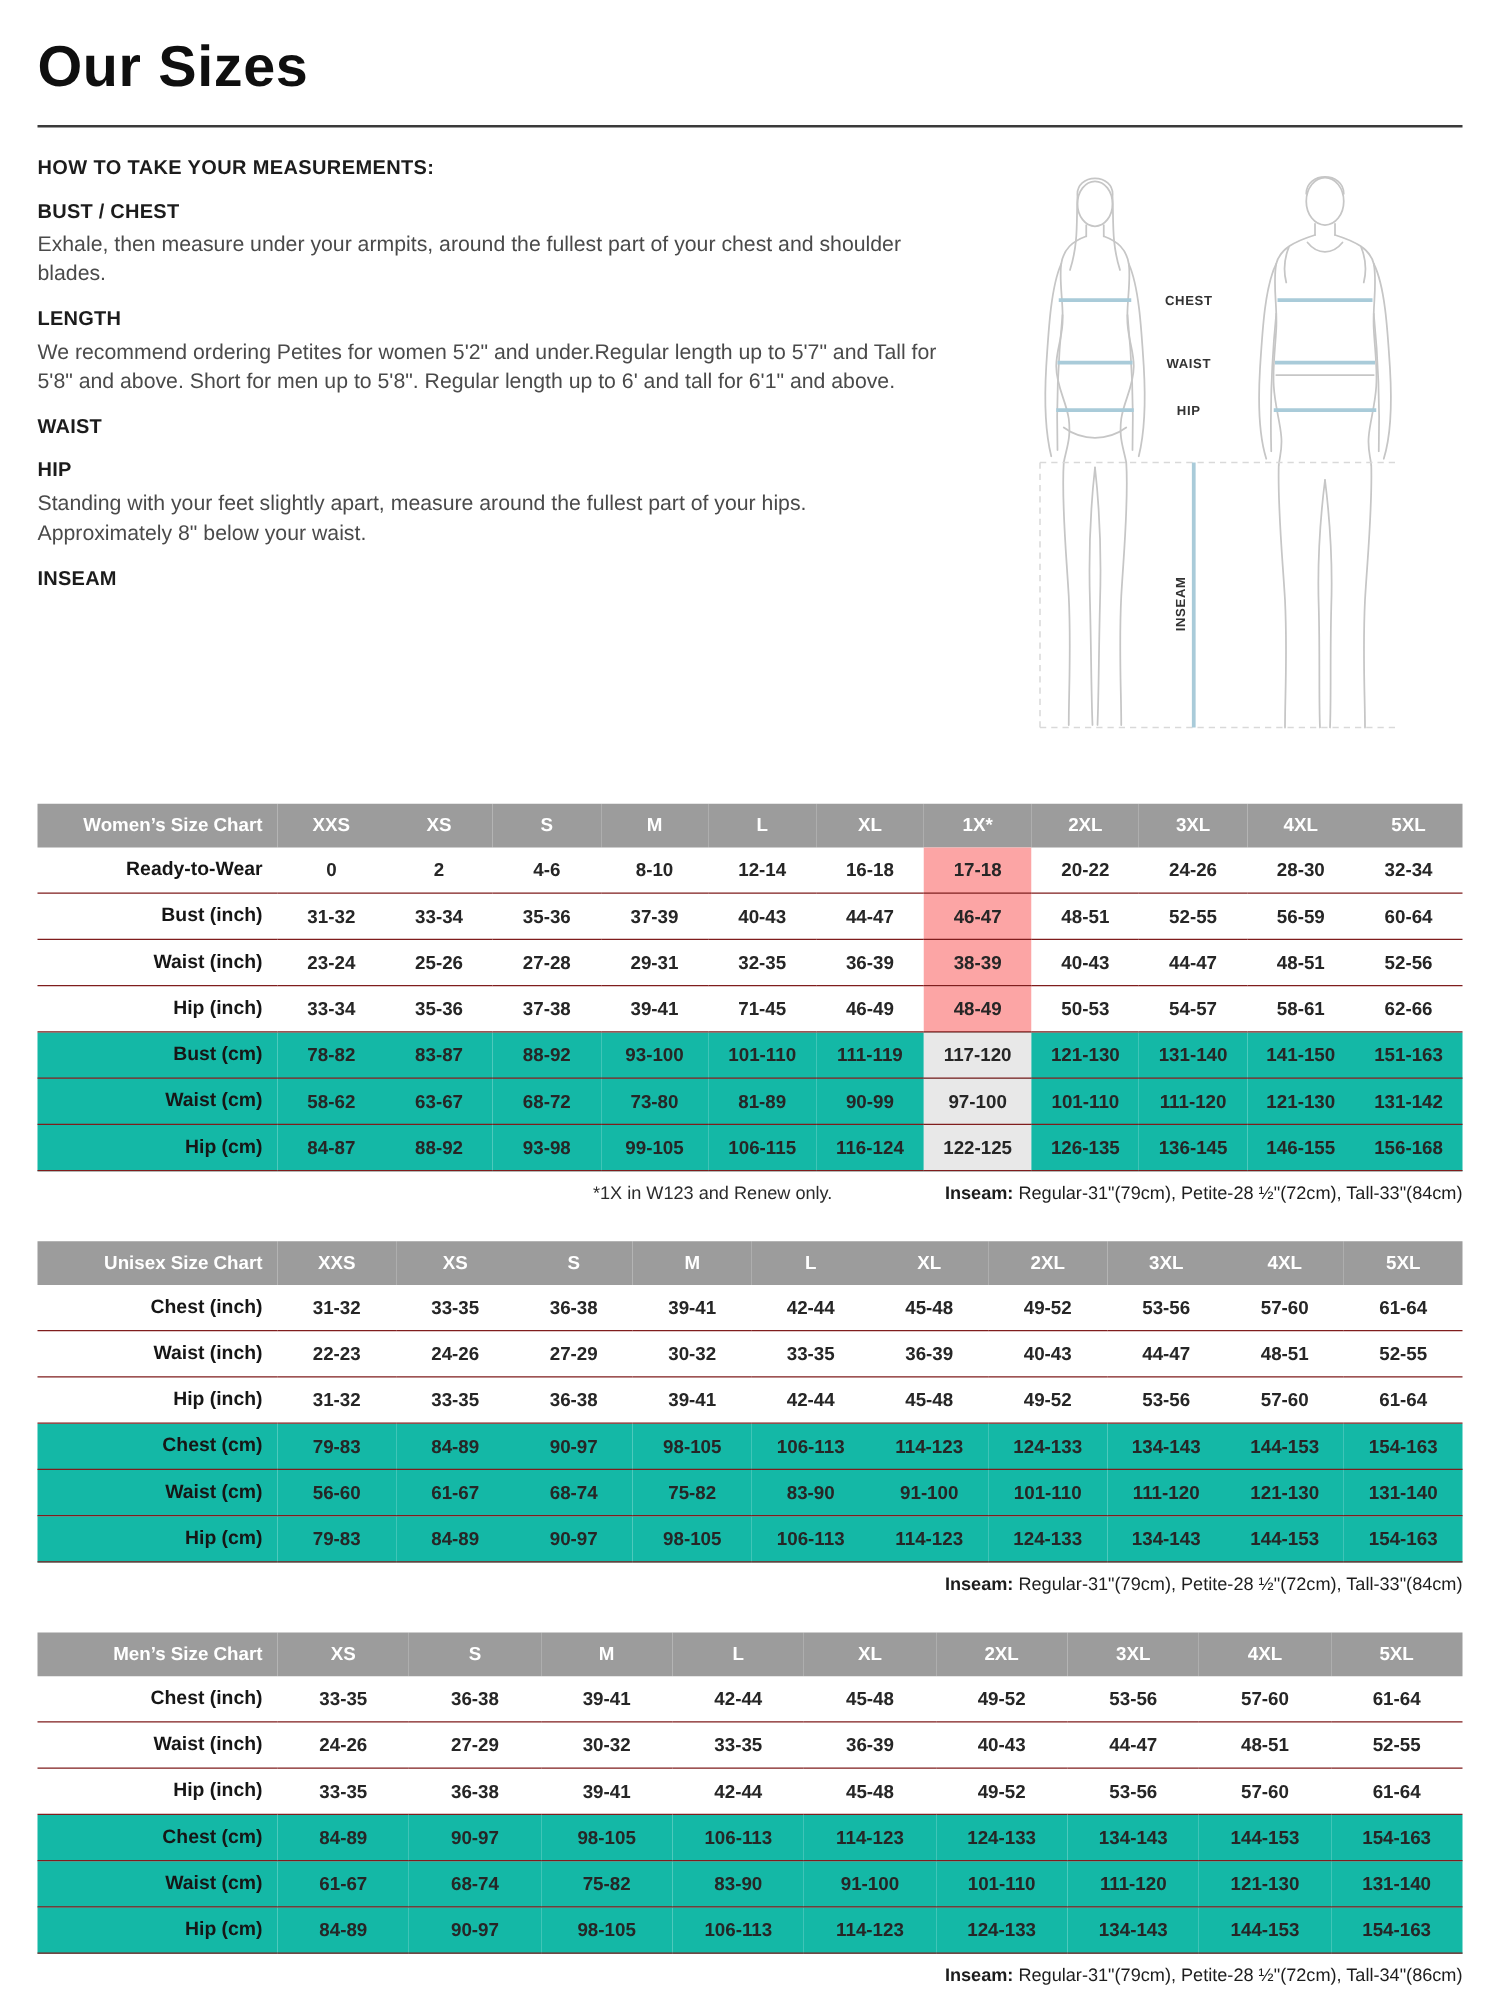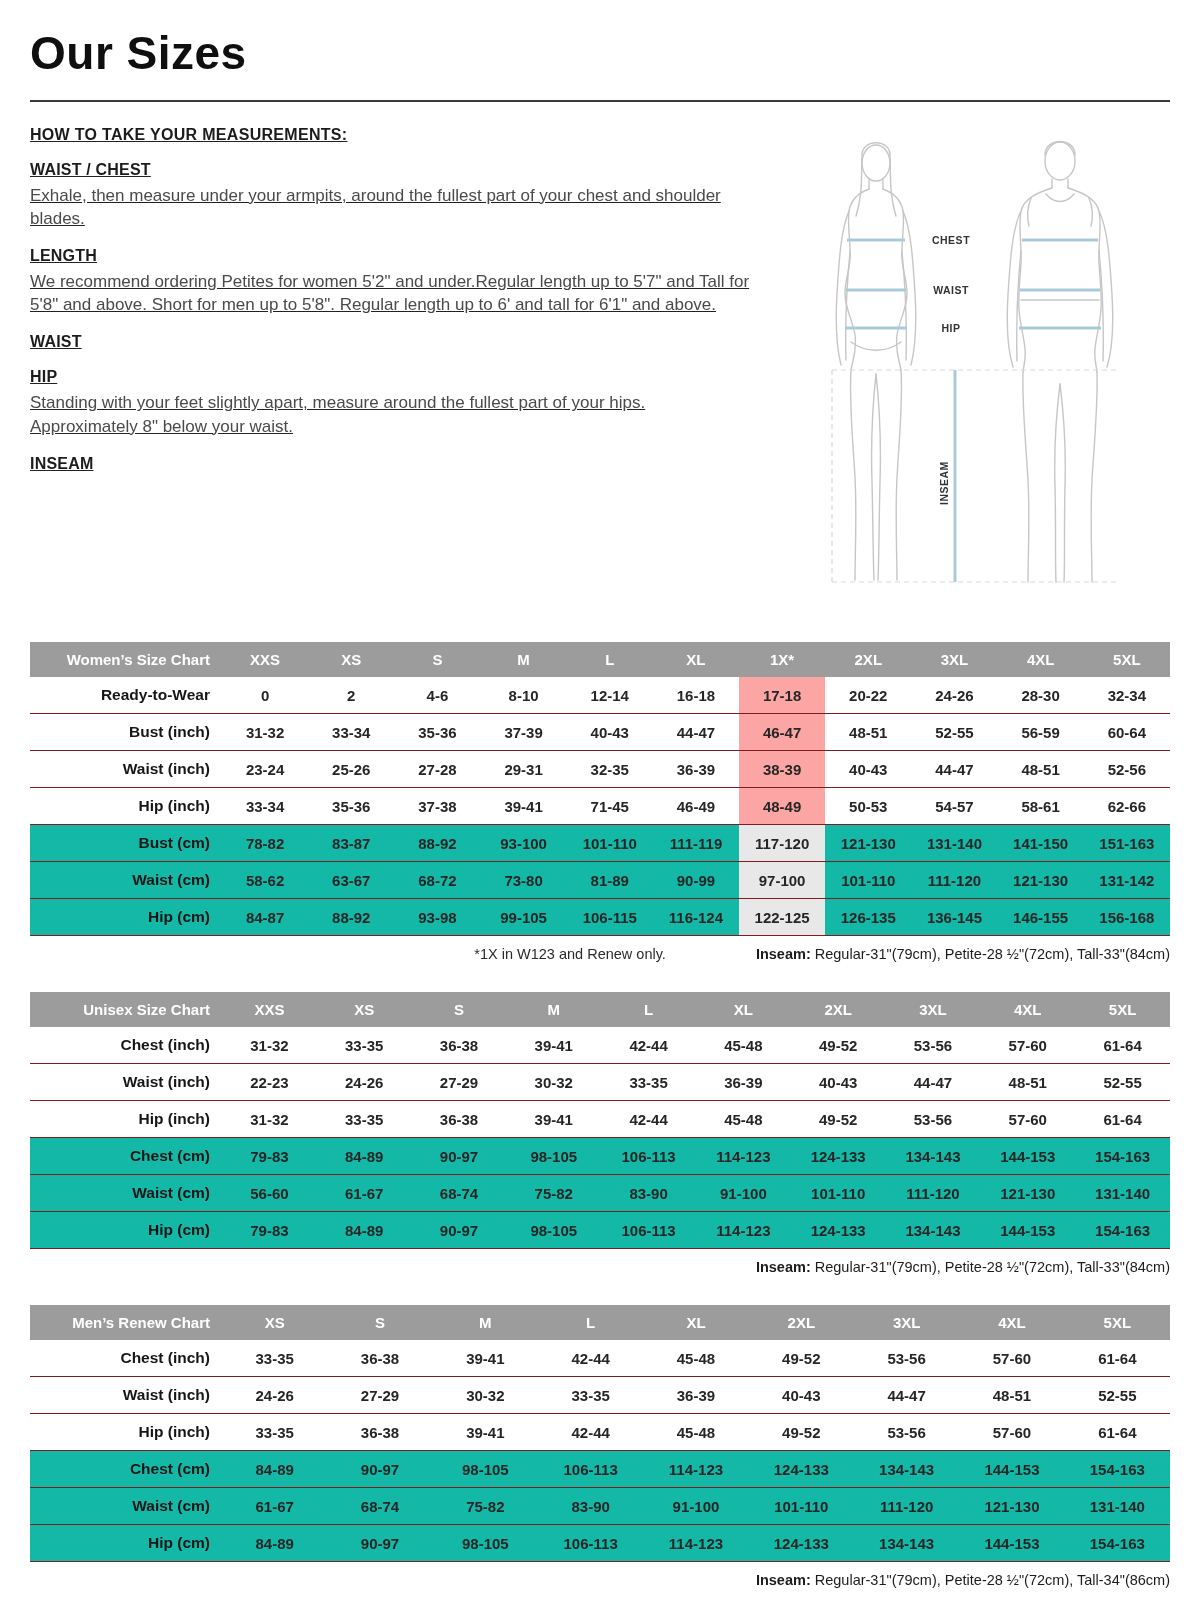--- a/index.html
+++ b/index.html
@@ -5,21 +5,21 @@
   * { margin:0; padding:0; box-sizing:border-box; }
   html,body { background:#ffffff; }
   body {
     width:1200px; min-height:1600px; margin:0 auto;
     font-family:"Liberation Sans", sans-serif; color:#222;
   }
   .page { padding:26px 30px 20px; }
   h1.page-title { font-size:46px; font-weight:bold; color:#0f0f0f; letter-spacing:.5px; }
   hr.divider { border:none; border-top:2px solid #3a3a3a; margin:20px 0 0; }
 
-  .main { display:flex; margin-top:24px;text-decoration:underline; }
+  .main { display:flex; margin-top:24px; }
   .instructions { flex:1; padding-right:20px; }
   .instructions h2 { font-size:16px; font-weight:bold; color:#1c1c1c; letter-spacing:.3px; margin-bottom:12px; }
   .section h3 { font-size:16px; font-weight:bold; color:#1c1c1c; letter-spacing:.2px; margin:17px 0 5px; }
   .section p { font-size:17px; color:#4a4a4a; line-height:1.36; max-width:720px; }
 
   .diagram-wrap { width:382px; flex:none; padding-top:4px; }
 
   .tables { margin-top:30px; }
   table.size-table { width:100%; border-collapse:collapse; table-layout:fixed; }
   .size-table thead th {
@@ -52,21 +52,21 @@
 <div class="page">
 
   <h1 class="page-title">Our Sizes</h1>
   <hr class="divider">
 
   <div class="main">
     <div class="instructions">
       <h2>HOW TO TAKE YOUR MEASUREMENTS:</h2>
 
       <div class="section">
-        <h3>WAIST / CHEST</h3>
+        <h3>BUST / CHEST</h3>
         <p>Exhale, then measure under your armpits, around the fullest part of your chest and shoulder blades.</p>
       </div>
       <div class="section">
         <h3>LENGTH</h3>
         <p>We recommend ordering Petites for women 5'2" and under.Regular length up to 5'7" and Tall for 5'8" and above. Short for men up to 5'8". Regular length up to 6' and tall for 6'1" and above.</p>
       </div>
       <div class="section">
         <h3>WAIST</h3>
       </div>
       <div class="section">
@@ -366,21 +366,21 @@
           </tbody>
         </table>
         <div class="footnotes">
           <span class="fn-inseam"><b>Inseam:</b> Regular-31"(79cm), Petite-28 ½"(72cm), Tall-33"(84cm)</span>
         </div>
       </div>
     <div>
         <table class="size-table">
           <thead>
             <tr>
-              <th class="label-col">Men’s Renew Chart</th>
+              <th class="label-col">Men’s Size Chart</th>
               <th>XS</th>
               <th>S</th>
               <th>M</th>
               <th>L</th>
               <th>XL</th>
               <th>2XL</th>
               <th>3XL</th>
               <th>4XL</th>
               <th>5XL</th>
             </tr>

